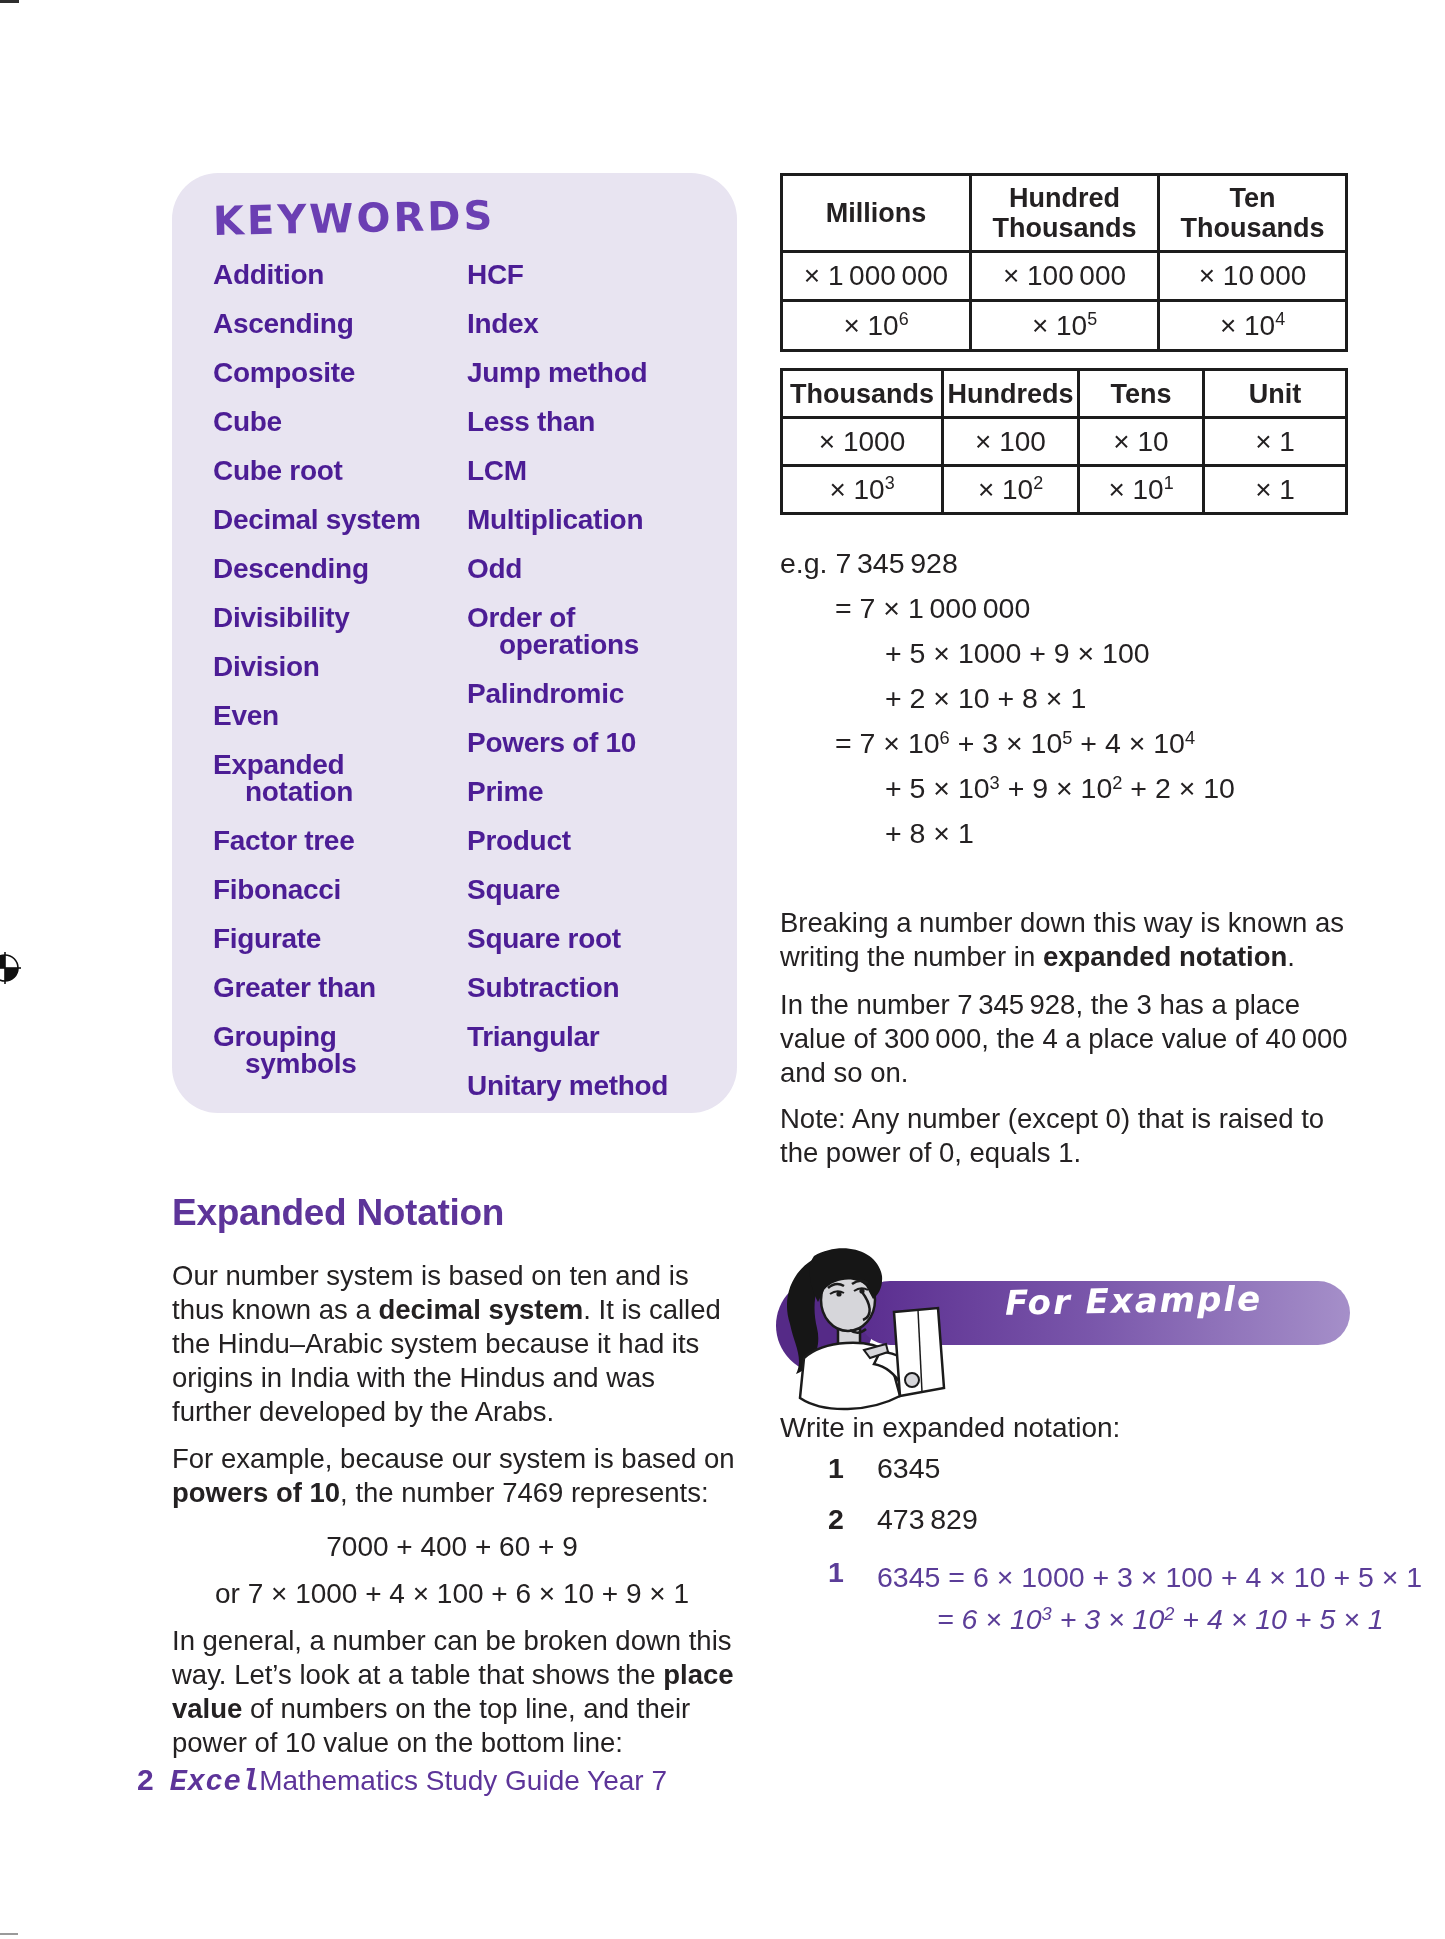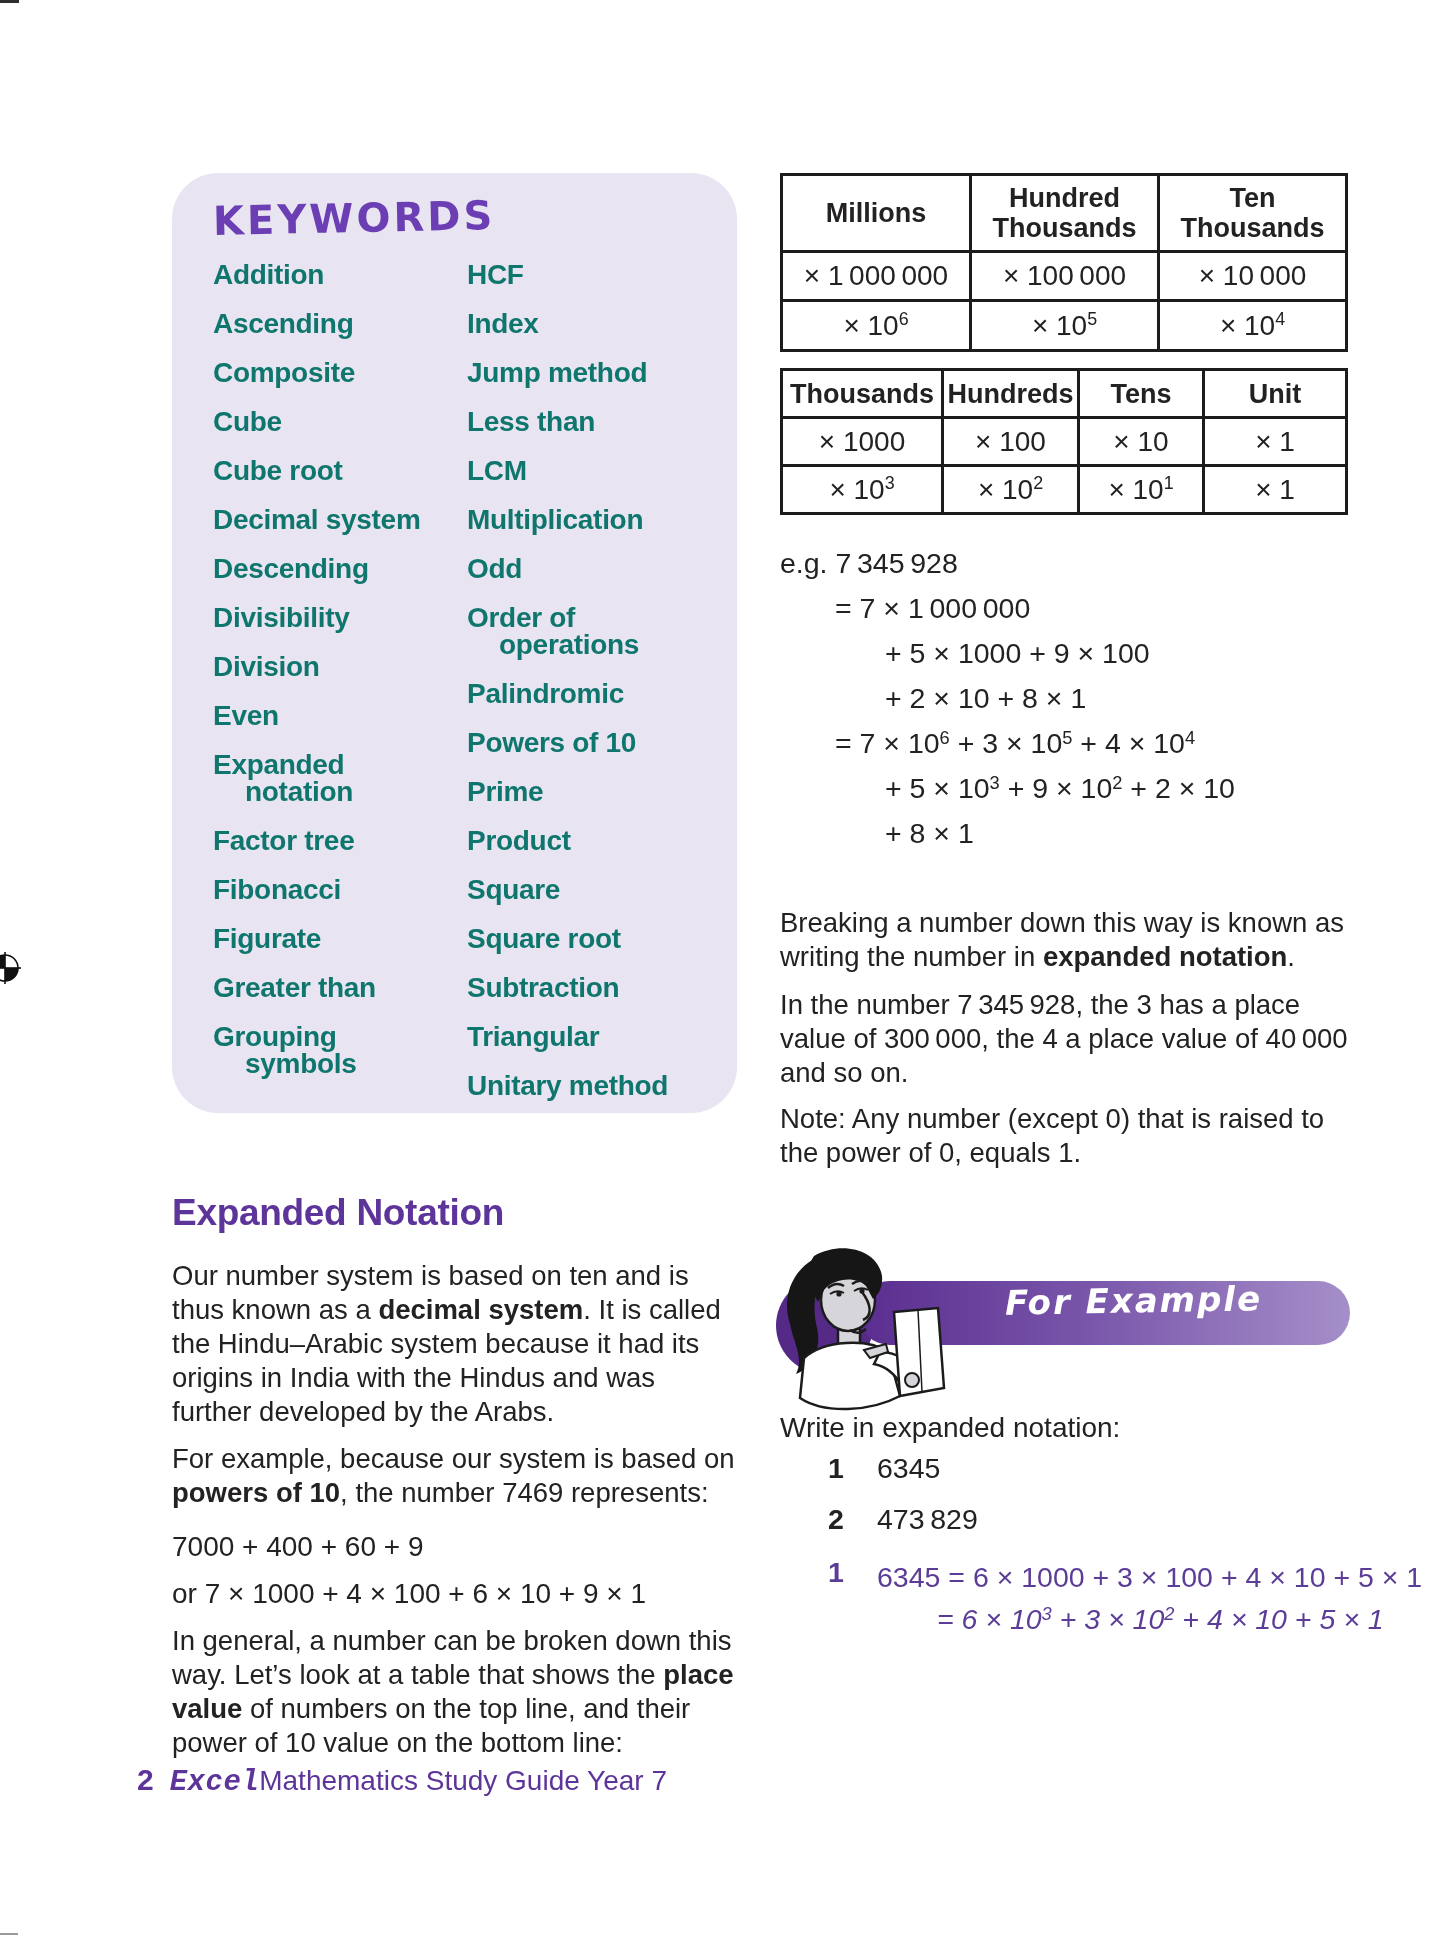--- a/index.html
+++ b/index.html
@@ -22,31 +22,31 @@
   .kwtitle {
     left:41px; top:22px; position:absolute;
     font-family:"DejaVu Sans", sans-serif;
     font-size:40px; font-weight:800; letter-spacing:3px;
     color:#6b3fb3; transform:rotate(-1.2deg);
   }
   .kwcols { position:absolute; left:41px; top:88px; display:flex; }
   .kwcol1 { width:225px; }
   .kwcol2 { width:255px; margin-left:29px; }
   .kw {
-    font-size:28px; font-weight:bold; color:#0f766e;
+    font-size:28px; font-weight:bold; color:#4c1d95;
     line-height:27px; margin-bottom:22px;
     padding-left:32px; text-indent:-32px; letter-spacing:-0.3px;
   }
 
   
   .section-heading { left:172px; top:1192px; font-size:37px; font-weight:bold; color:#5d3499; letter-spacing:-0.3px; }
   .leftflow { left:172px; top:1259px; width:575px; }
   .para { font-size:27.5px; line-height:34px; margin-bottom:13px; }
   .para .eqline { white-space:nowrap; }
-  .eqcenter { font-size:28px; line-height:47px; width:560px; }
+  .eqcenter { font-size:28px; line-height:47px; text-align:center; width:560px; }
   .p3 { margin-top:7px; }
 
   .footer { left:137px; top:1763px; font-size:28px; color:#5d3499; white-space:nowrap; }
   .footer .pagenum { font-weight:bold; font-size:30px; margin-right:16px; }
   .footer .brand { font-weight:bold; font-style:italic; font-size:29px; font-family:Liberation Mono, monospace; letter-spacing:0.5px; }
 
   
   table.pvt { border-collapse:collapse; table-layout:fixed; }
   .t1 { left:780px; top:173px; }
   .t2 { left:780px; top:368px; }

